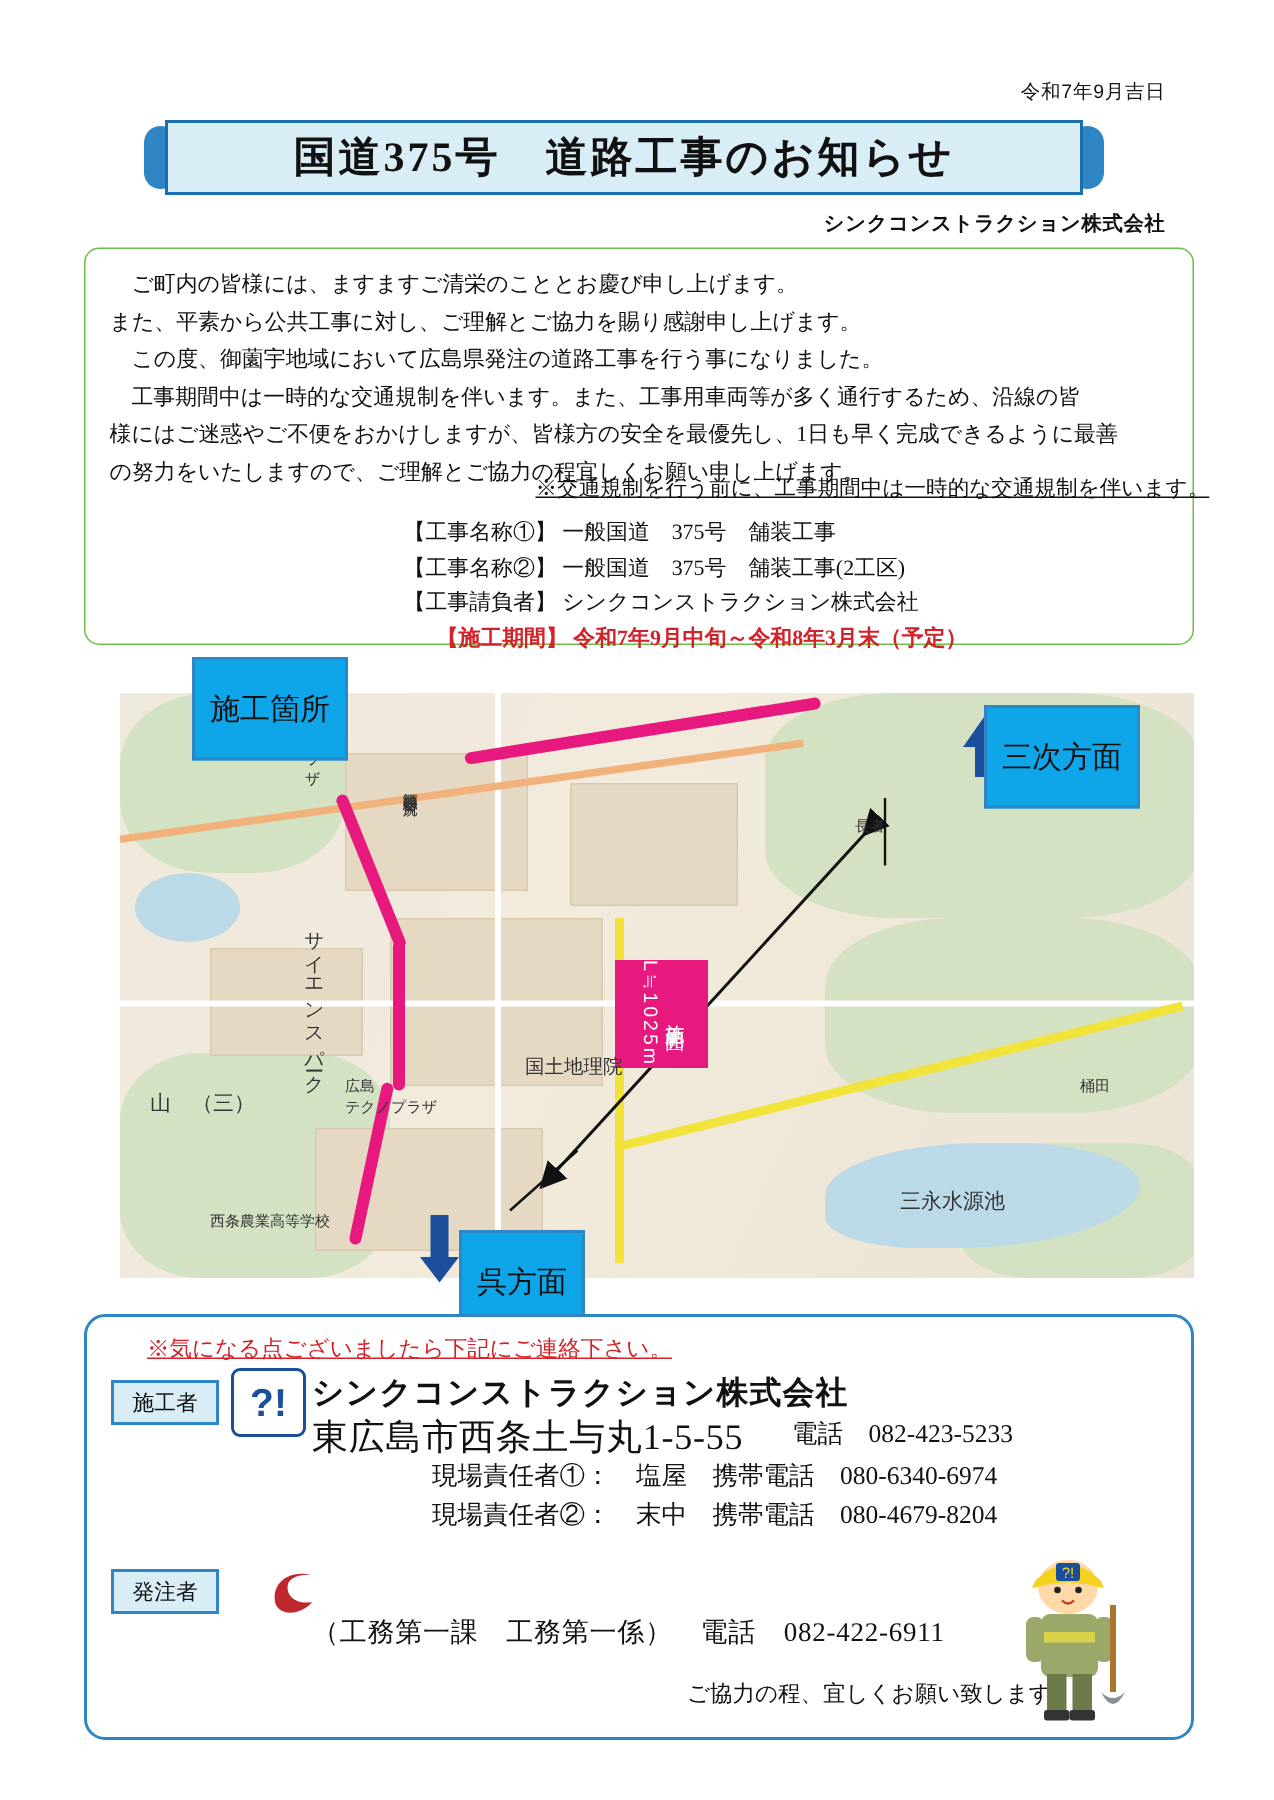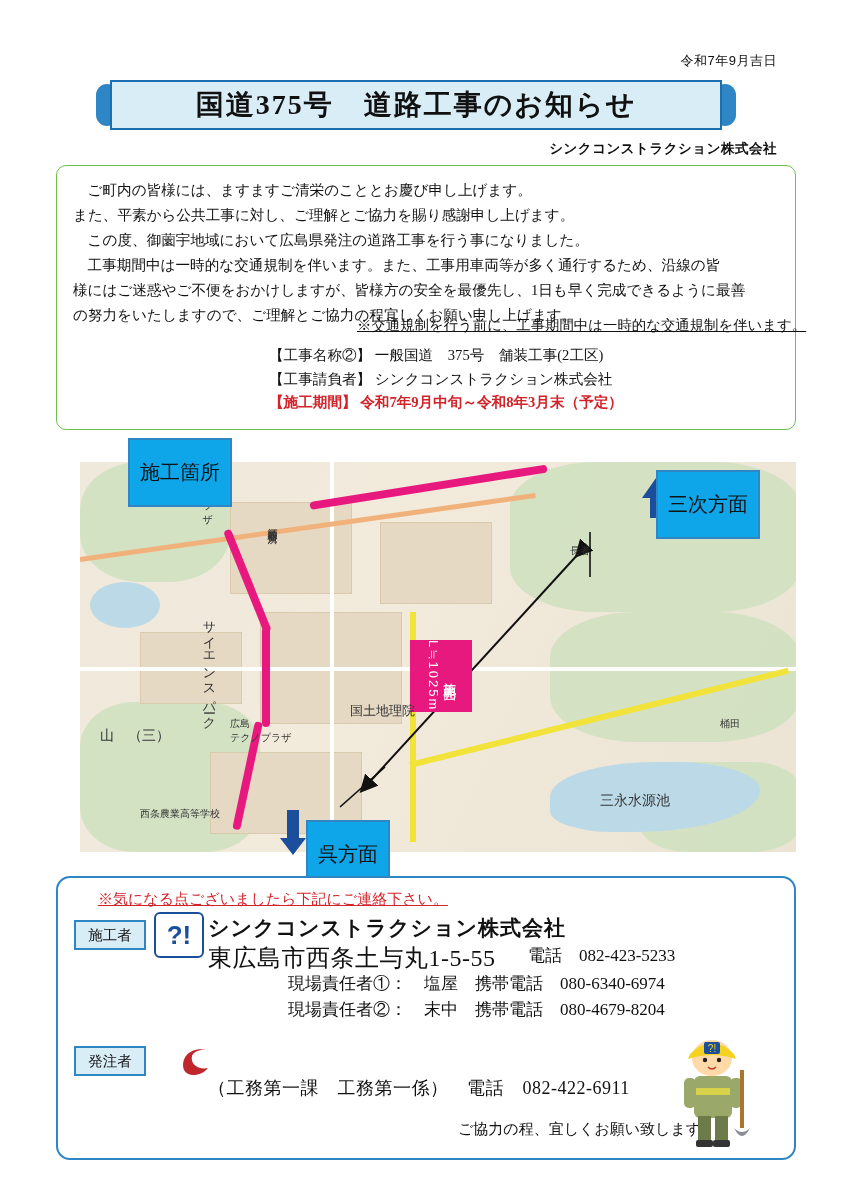--- a/index.html
+++ b/index.html
@@ -64,21 +64,21 @@
     position:absolute;left:300px;top:150px;
     font-size:14.4px;text-decoration:underline;white-space:nowrap;
   }
 
   .works{
     position:absolute;left:212px;top:178px;
     font-size:14.6px;line-height:1.62;
   }
   .works .row{white-space:nowrap;}
   .works .lbl{letter-spacing:0px;}
-  .works .red{color:#d2232a;font-weight:bold;}
+  .works .red{color:#d2232a;font-weight:bold;margin-left:22px;}
 
   
   .map-area{
     position:absolute;left:56px;top:438px;width:740px;height:420px;
   }
   .map-img{
     position:absolute;left:24px;top:24px;width:716px;height:390px;
     background:#eee7d8;
     overflow:hidden;
   }
@@ -205,20 +205,24 @@
       <p>また、平素から公共工事に対し、ご理解とご協力を賜り感謝申し上げます。</p>
       <p class="ind">この度、御薗宇地域において広島県発注の道路工事を行う事になりました。</p>
       <p class="ind">工事期間中は一時的な交通規制を伴います。また、工事用車両等が多く通行するため、沿線の皆</p>
       <p>様にはご迷惑やご不便をおかけしますが、皆様方の安全を最優先し、1日も早く完成できるように最善</p>
       <p>の努力をいたしますので、ご理解とご協力の程宜しくお願い申し上げます。</p>
     </div>
 
     <div class="notice-line">※交通規制を行う前に、工事期間中は一時的な交通規制を伴います。</div>
 
     <div class="works">
+      <div class="row">
+        <span class="lbl">【工事名称①】</span>
+        <span>一般国道　375号　舗装工事</span>
+      </div>
       <div class="row">
         <span class="lbl">【工事名称②】</span>
         <span>一般国道　375号　舗装工事(2工区)</span>
       </div>
       <div class="row">
         <span class="lbl">【工事請負者】</span>
         <span>シンクコンストラクション株式会社</span>
       </div>
       <div class="row red">
         <span class="lbl">【施工期間】</span>

